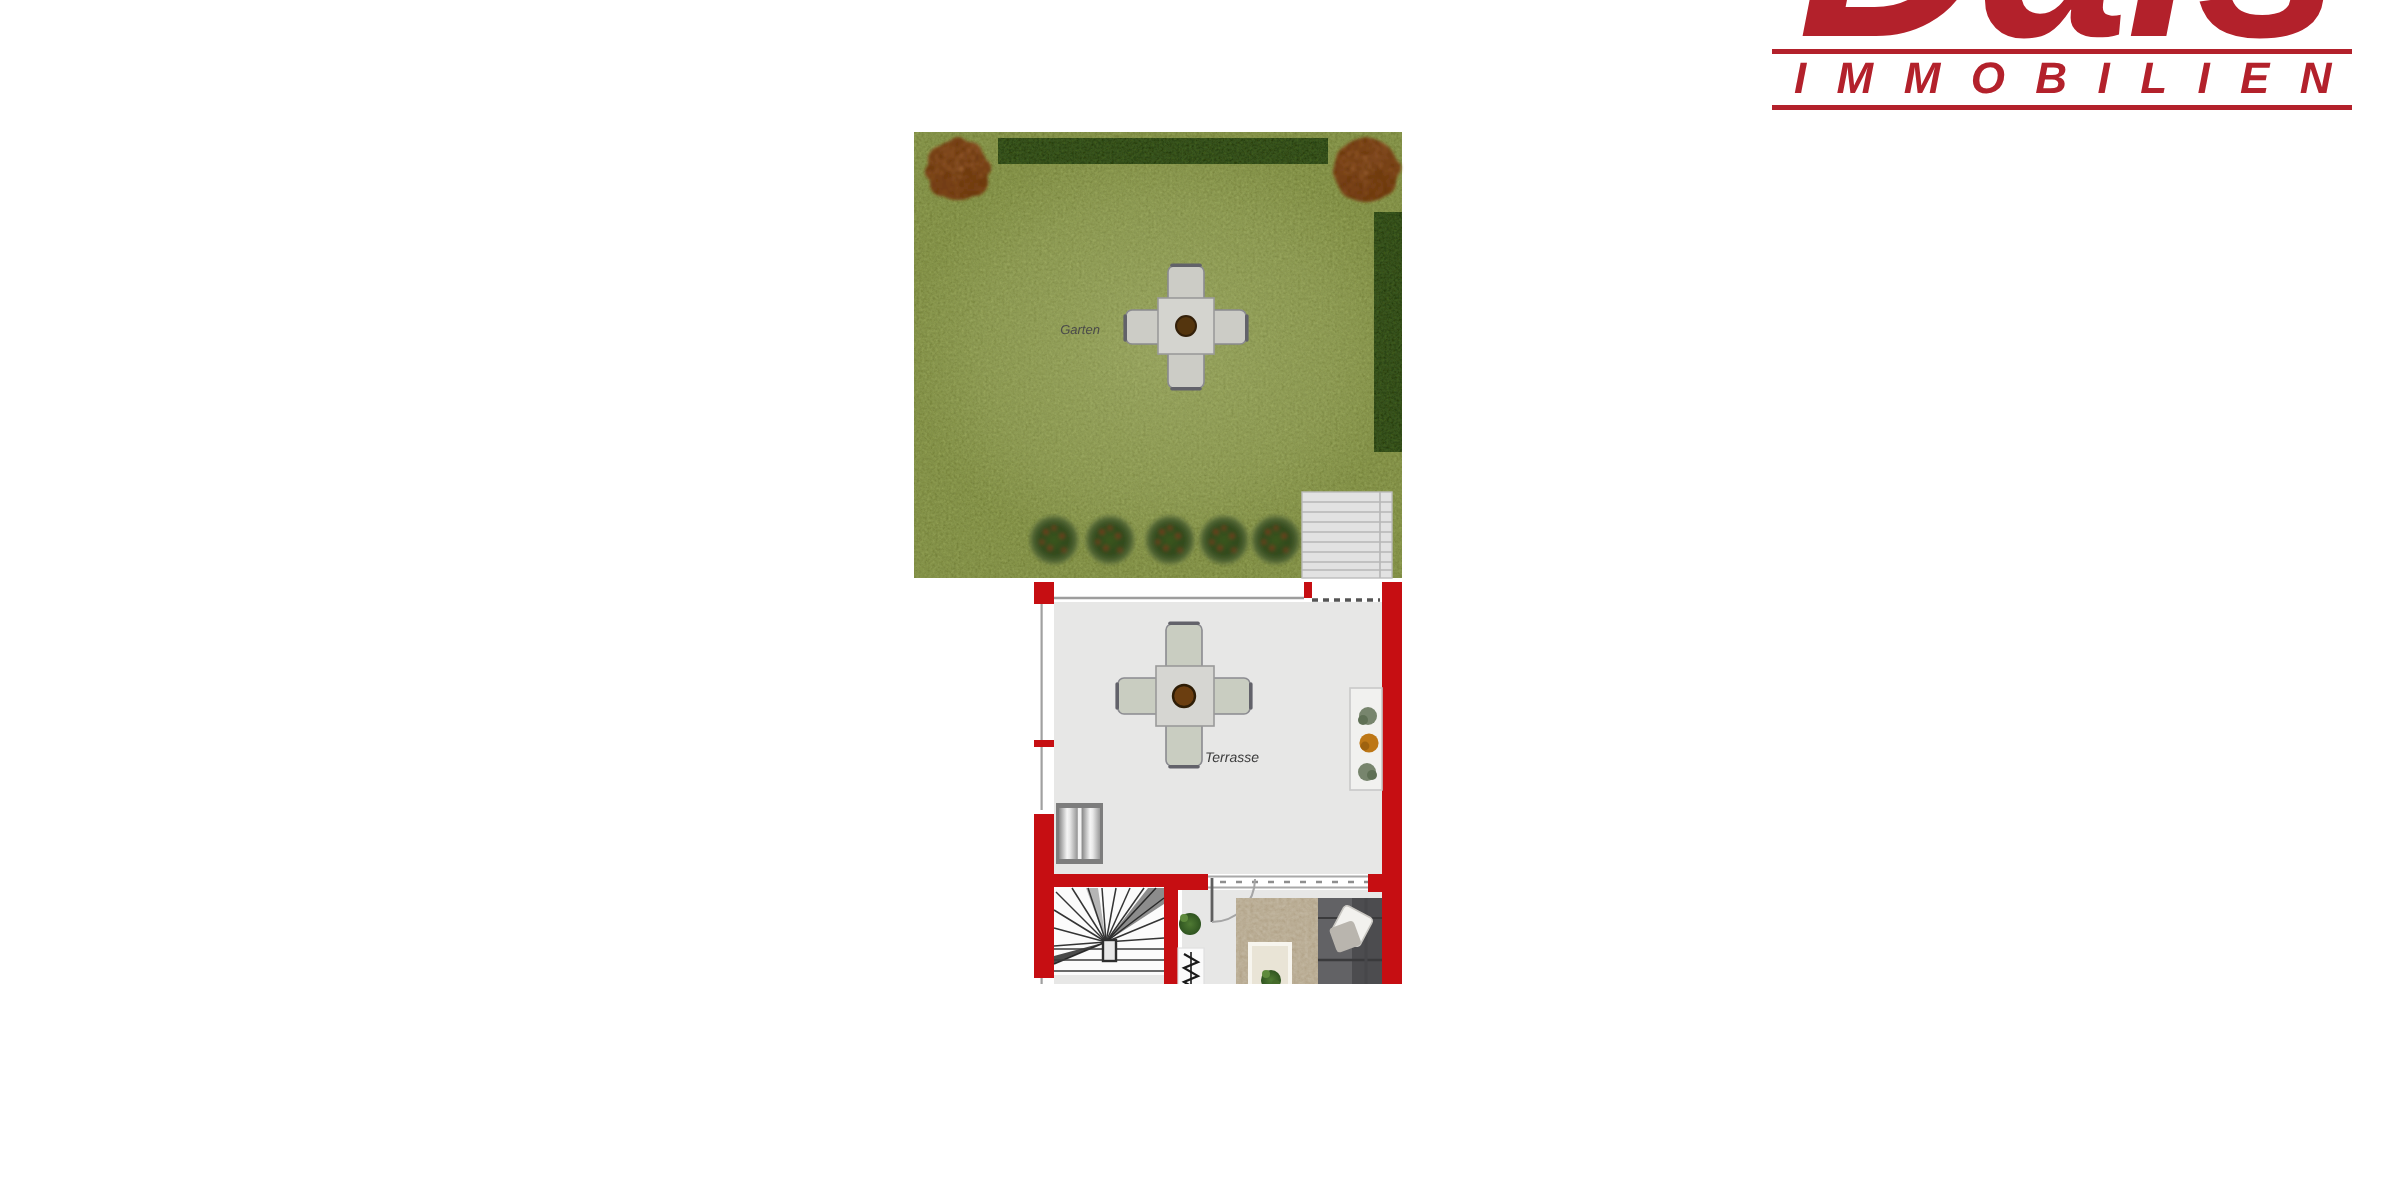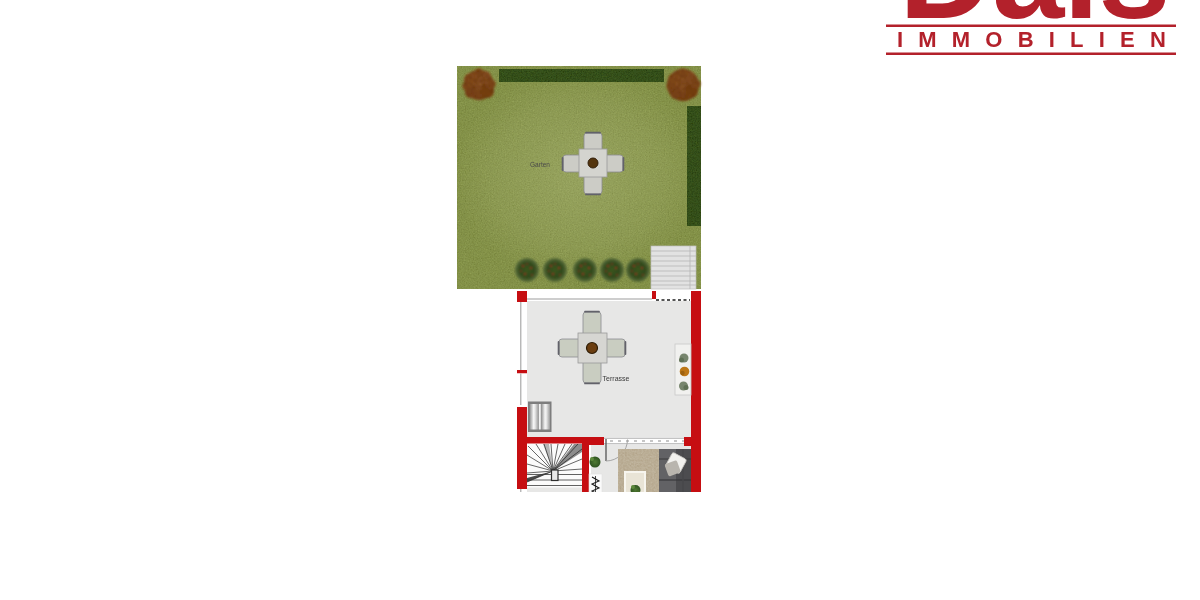--- a/index.html
+++ b/index.html
@@ -1,17 +1,17 @@
 <!DOCTYPE html>
 <html><head>
 <meta charset="utf-8">
 <style>
   html,body{margin:0;padding:0;background:#ffffff;}
   #page{position:relative;width:1200px;height:492px;background:#3b82f6;overflow:hidden;
-        font-family:"Liberation Sans", sans-serif;}
+        font-family:"Liberation Sans", sans-serif;font-style:italic;}
   svg{position:absolute;left:0;top:0;}
 </style>
 </head>
 <body>
 <div id="page">
 <svg width="1200" height="600" viewBox="0 0 1200 600">
 <defs>
   <filter id="grassTex" x="0%" y="0%" width="100%" height="100%">
     <feTurbulence type="fractalNoise" baseFrequency="0.75" numOctaves="3" seed="7" result="n"></feTurbulence>
     <feColorMatrix in="n" type="matrix" values="0 0 0 0 0  0 0 0 0 0  0 0 0 0 0  0.55 0.55 0 0 0" result="a"></feColorMatrix>

